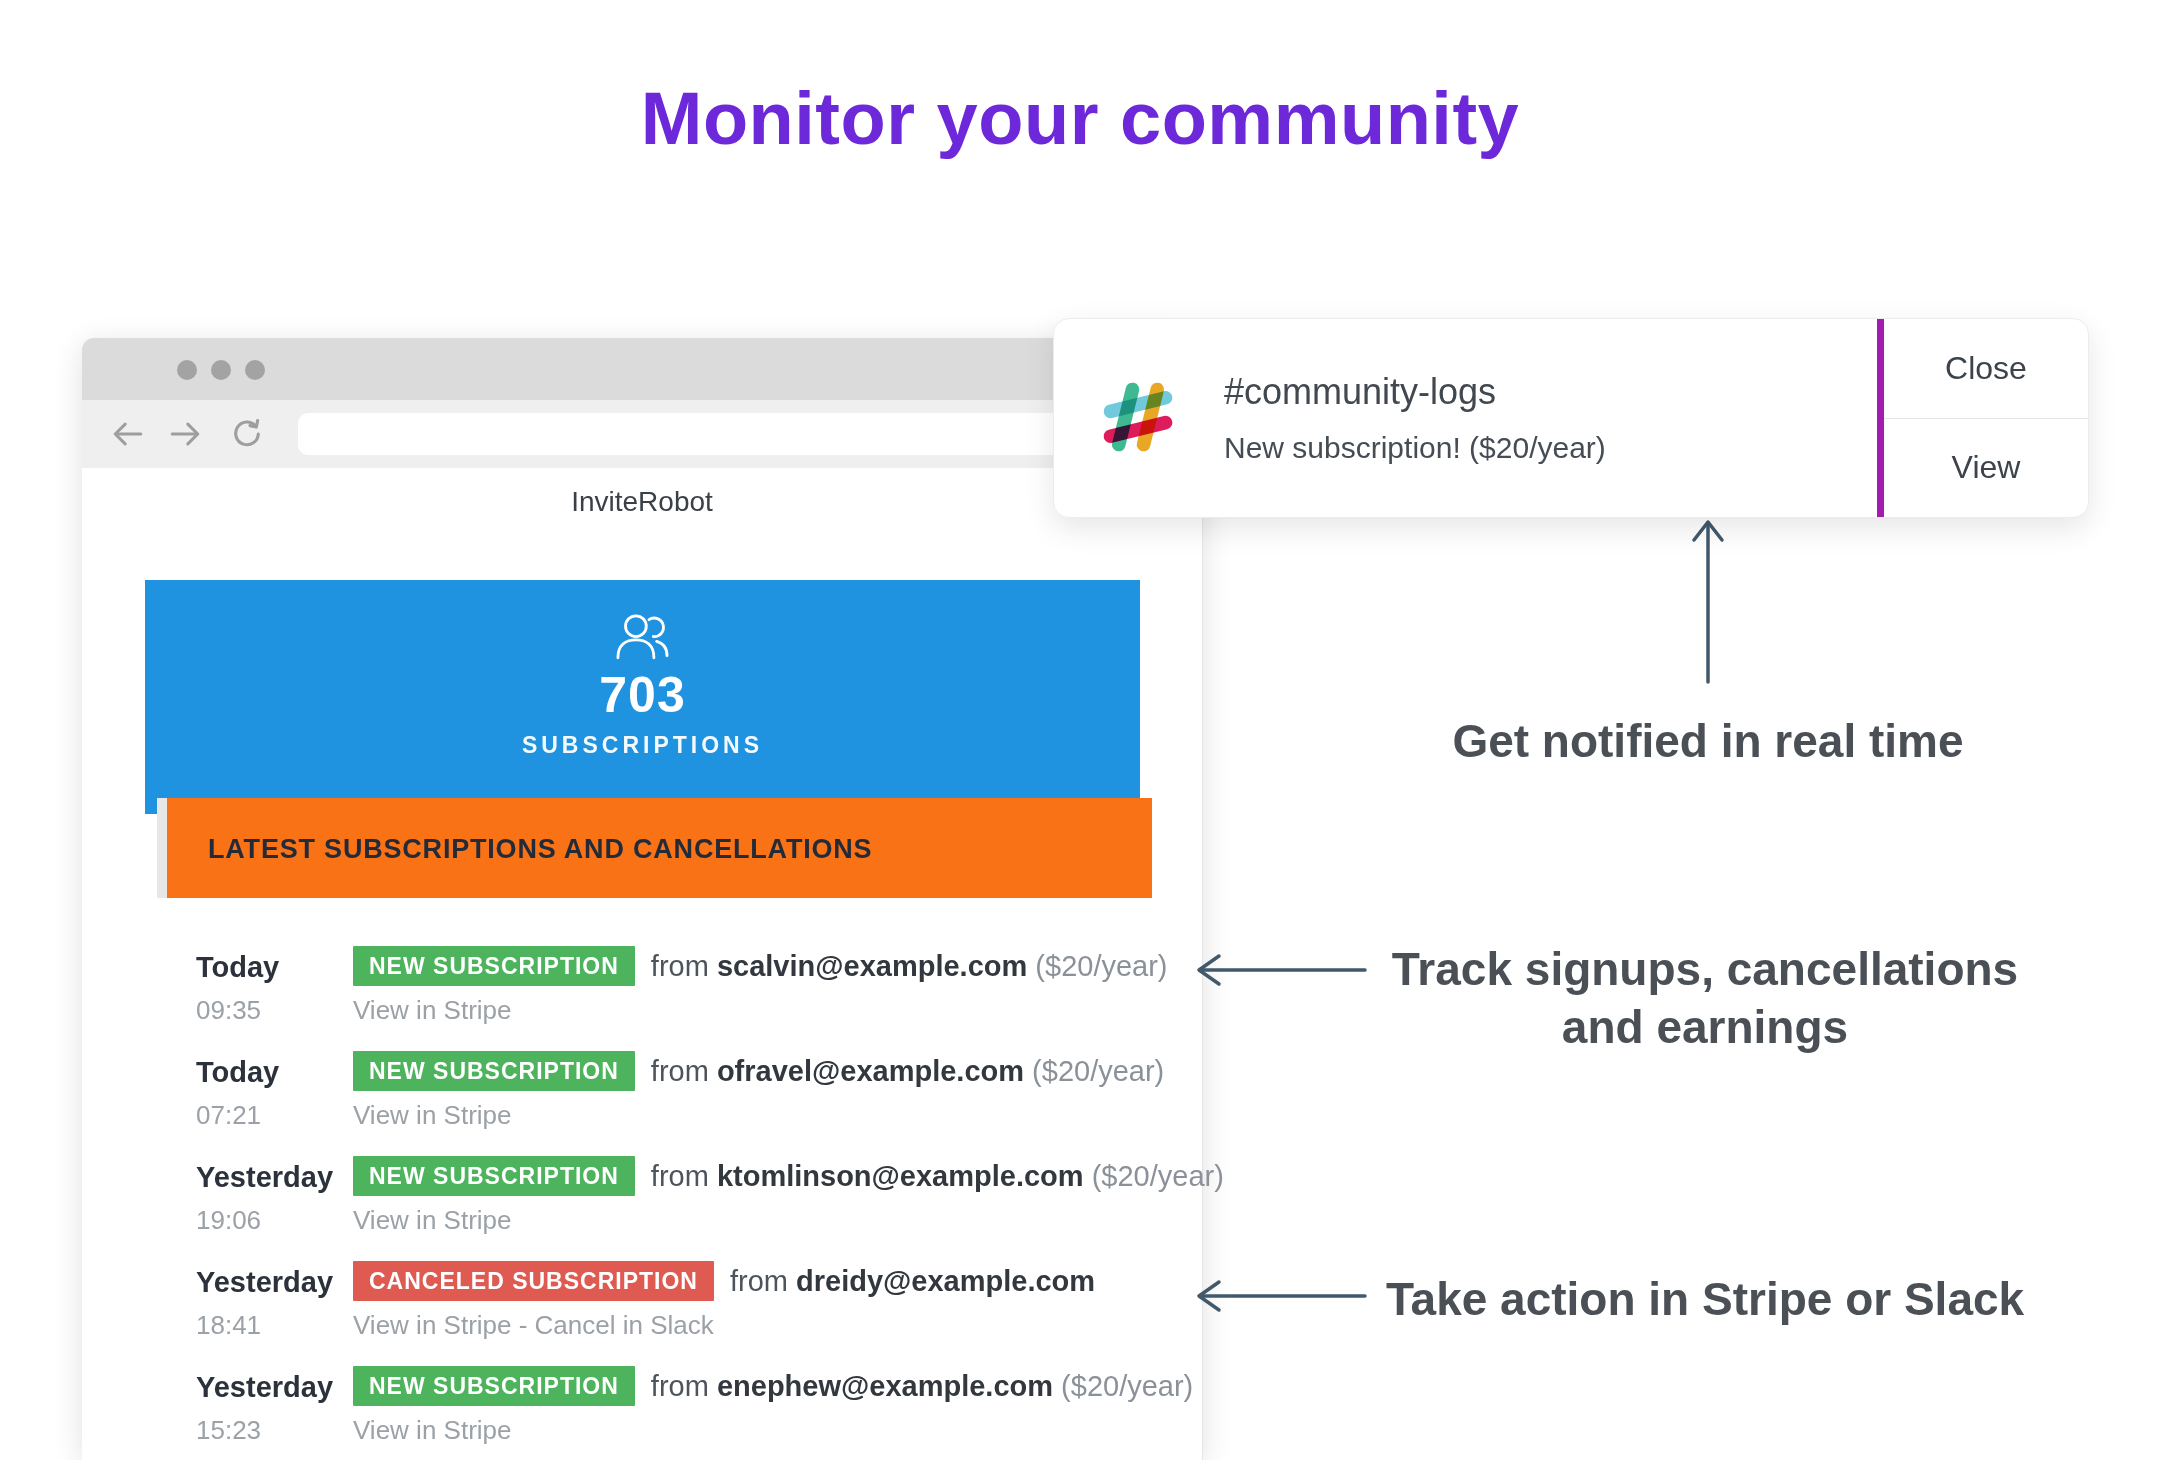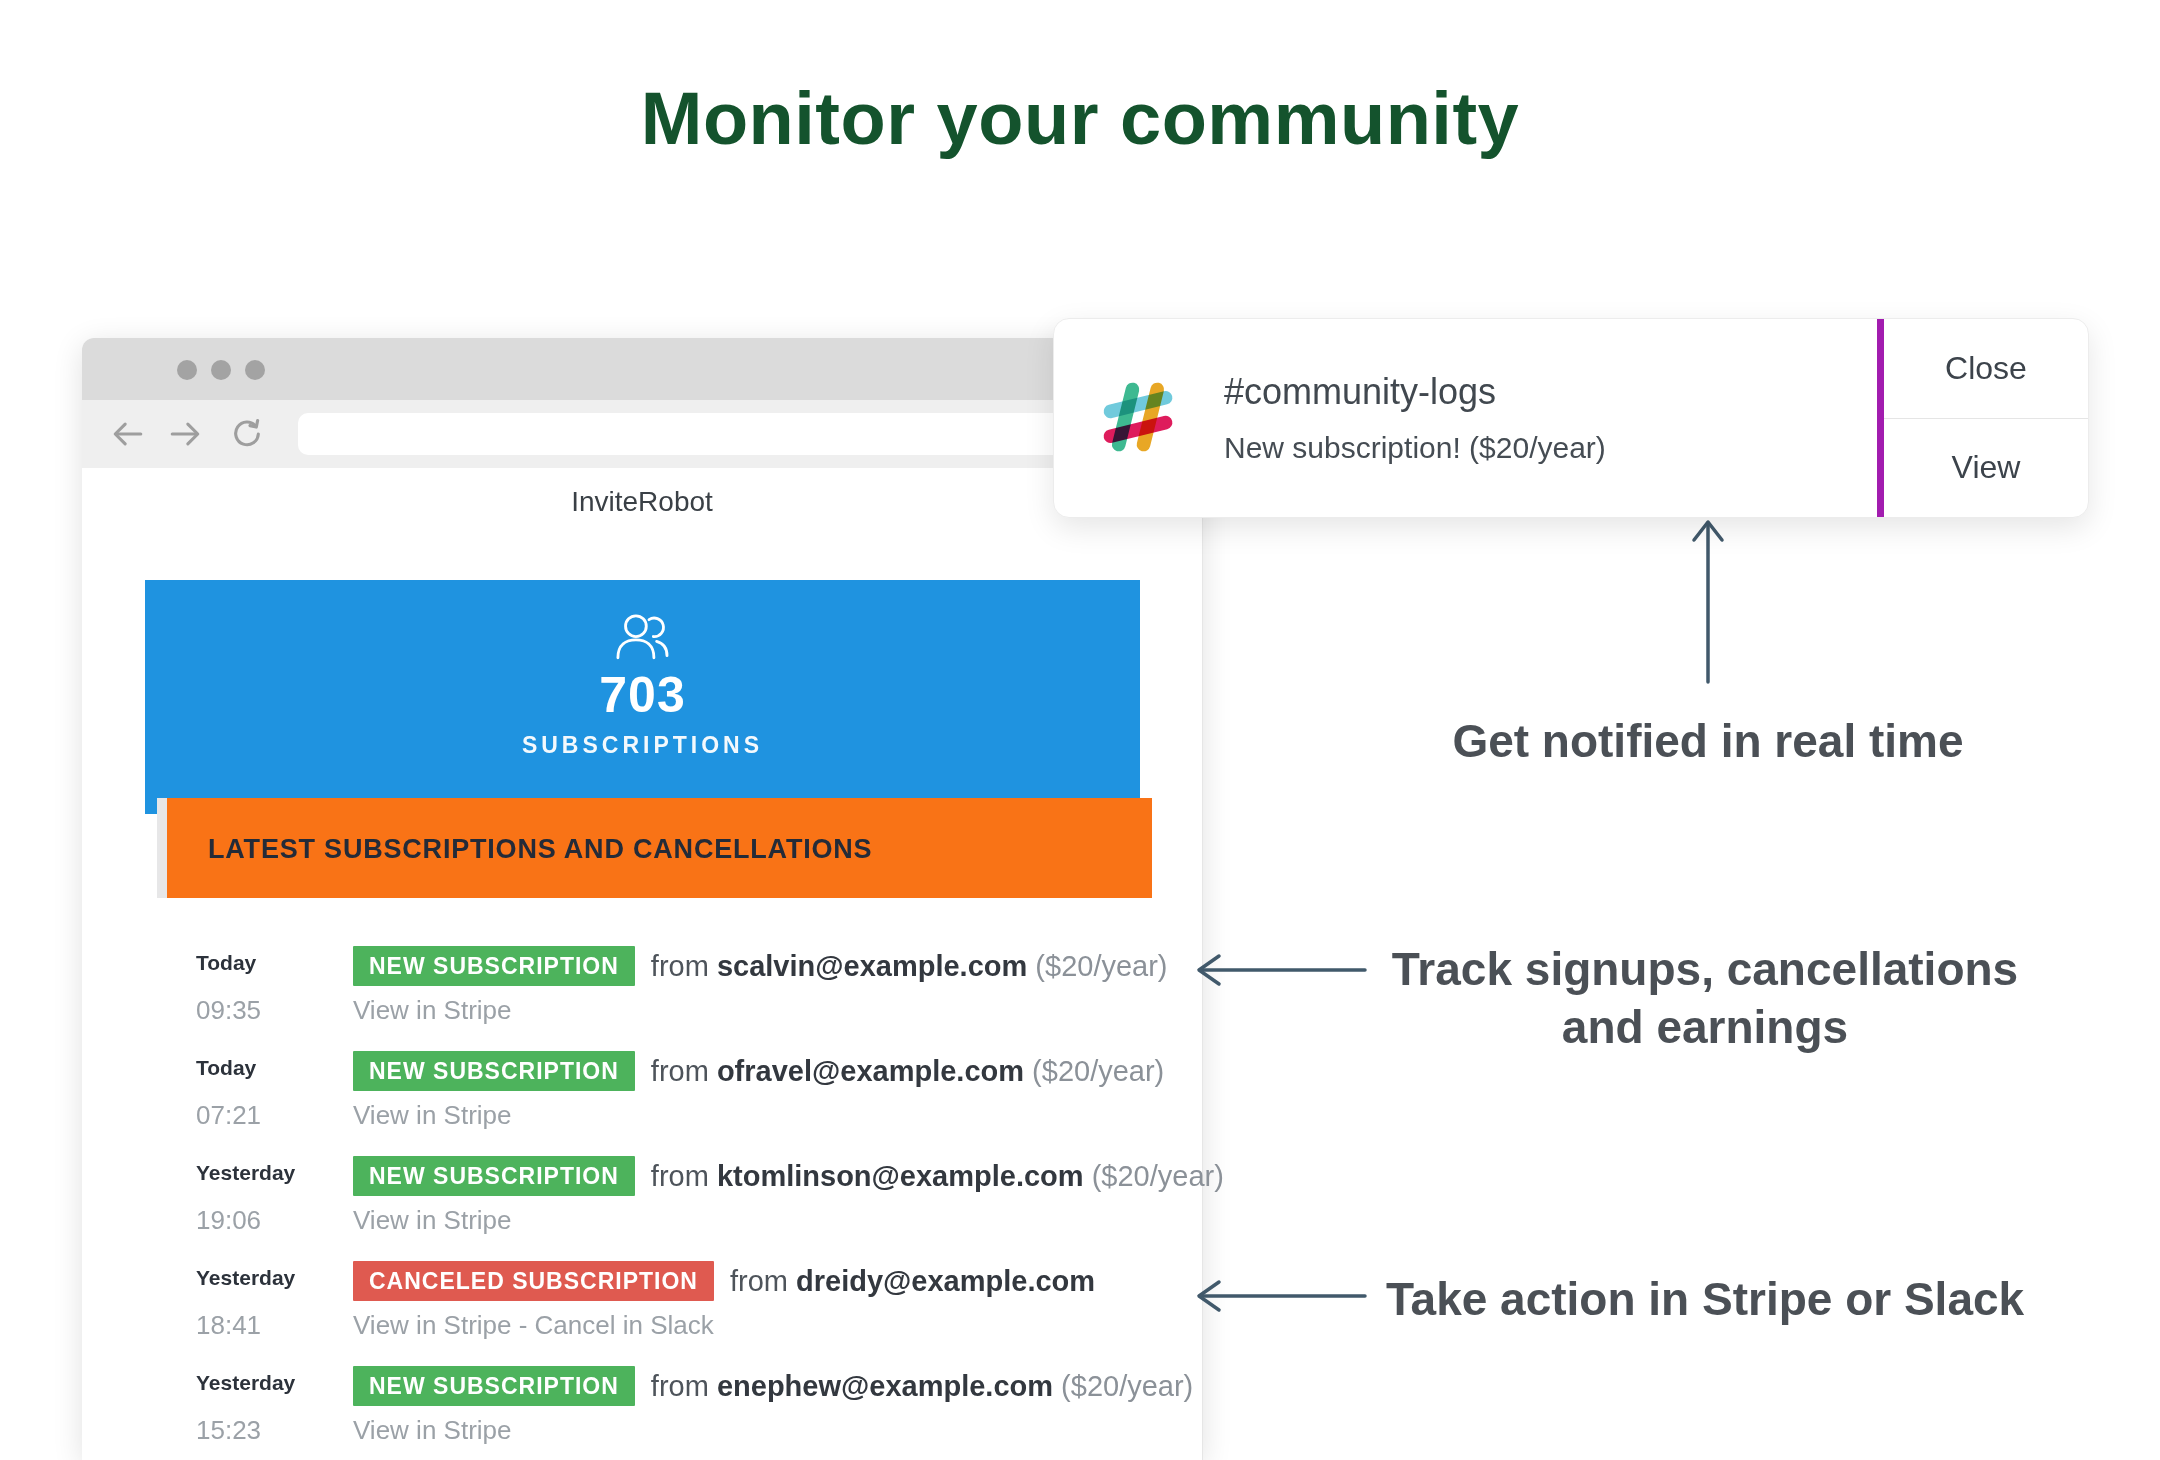--- a/index.html
+++ b/index.html
@@ -3,21 +3,21 @@
 <meta charset="utf-8">
 <style>
   * { margin:0; padding:0; box-sizing:border-box; }
   html,body { background:#ffffff; }
   body { font-family:"Liberation Sans", sans-serif; }
   .stage { position:relative; width:2160px; height:1460px; background:#fff; overflow:hidden; }
 
   
   .headline {
     position:absolute; left:0; top:76px; width:2160px;
-    text-align:center; font-size:74px; font-weight:bold; color:#14532d;
+    text-align:center; font-size:74px; font-weight:bold; color:#6d28d9;
     letter-spacing:0.5px;
   }
 
   
   .browser {
     position:absolute; left:82px; top:338px; width:1121px; height:1122px;
     background:#fff; border-radius:12px 12px 0 0;
     box-shadow:0 6px 30px rgba(0,0,0,0.12);
     border-right:1px solid #e6e6e6;
   }
@@ -61,21 +61,21 @@
     content:""; position:absolute; left:0; top:0; width:10px; height:100%; background:#e7e7e8;
   }
   .section-title {
     position:absolute; left:51px; top:36px; font-size:27px; font-weight:bold;
     color:#242b38; letter-spacing:0.8px;
   }
 
   
   .events { position:absolute; left:0; top:477px; width:100%; }
   .event { position:relative; height:105px; }
-  .ev-date { position:absolute; left:114px; top:6px; font-size:21px; font-weight:bold; color:#2c323b; }
+  .ev-date { position:absolute; left:114px; top:6px; font-size:29px; font-weight:bold; color:#2c323b; }
   .ev-time { position:absolute; left:114px; top:50px; font-size:26px; color:#9ba1a7; }
   .ev-line1 { position:absolute; left:271px; top:0; height:42px; display:flex; align-items:center; gap:16px; white-space:nowrap; }
   .badge {
     display:inline-block; height:40px; line-height:40px; padding:0 16px;
     border-radius:1px; background:#4DB35C; color:#fff;
     font-size:23px; font-weight:bold; letter-spacing:1px;
   }
   .badge[data-type="canceled"] { background:#DF5A50; }
   .ev-text { font-size:29px; color:#4e545b; }
   .ev-email { font-weight:bold; color:#33383f; }

